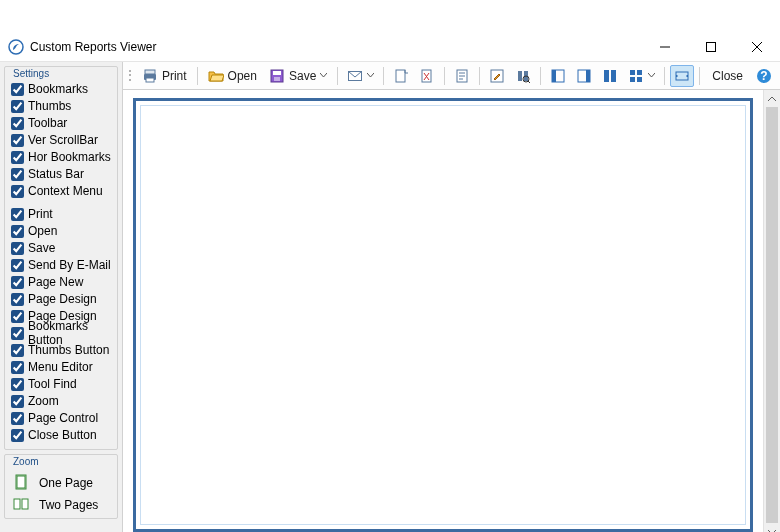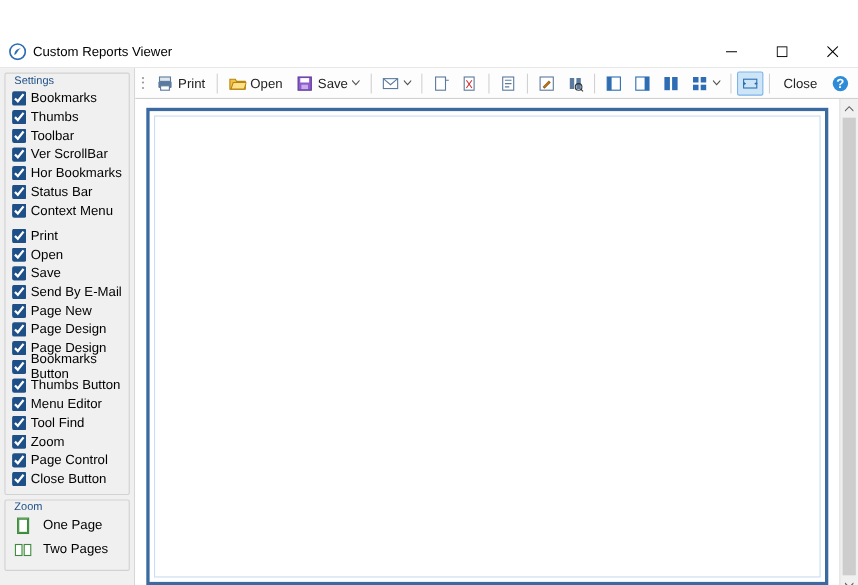--- a/index.html
+++ b/index.html
@@ -17,21 +17,21 @@
 
 
 .leftpanel { width: 158px; background: #f0f0f0; border-right: 1px solid #d1d1d1; padding: 0 4px 4px 4px; overflow: hidden; }
 .group { border: 1px solid #d1d1d1; border-radius: 2px; margin-top: 4px; padding: 2px 6px 6px 6px; background: #f0f0f0; position: relative; }
 .group-title { position: relative; top: -1px; color: #1f4f87; font-size: 10px; padding: 0 2px; }
 .chk { display: flex; align-items: center; height: 16px; margin-top: 1px; }
 .chk input { width: 13px; height: 13px; margin: 0 4px 0 0; accent-color: #1f4f87; }
 .chk label { color: #000; }
 .gap { height: 6px; }
 
-.zoombtn { display: flex; align-items: flex-start; height: 20px; margin-top: 2px; padding-left: 2px; cursor: default; }
+.zoombtn { display: flex; align-items: flex-end; height: 20px; margin-top: 2px; padding-left: 2px; cursor: default; }
 .zoombtn .zicon { width: 16px; height: 16px; margin-right: 10px; display: inline-flex; align-items: center; justify-content: center; }
 .zoombtn span.label { color: #000; }
 
 
 .rightarea { flex: 1; display: flex; flex-direction: column; background: #fff; }
 
 
 .toolbar { height: 28px; border-bottom: 1px solid #d1d1d1; display: flex; align-items: center; padding: 0 4px; gap: 2px; background: #fdfdfd; }
 .grip { width: 6px; height: 18px; margin-right: 2px; display: flex; flex-direction: column; justify-content: space-around; padding: 2px 0; }
 .grip i { display: block; width: 2px; height: 2px; background: #999; border-radius: 50%; margin-left: 2px; }

